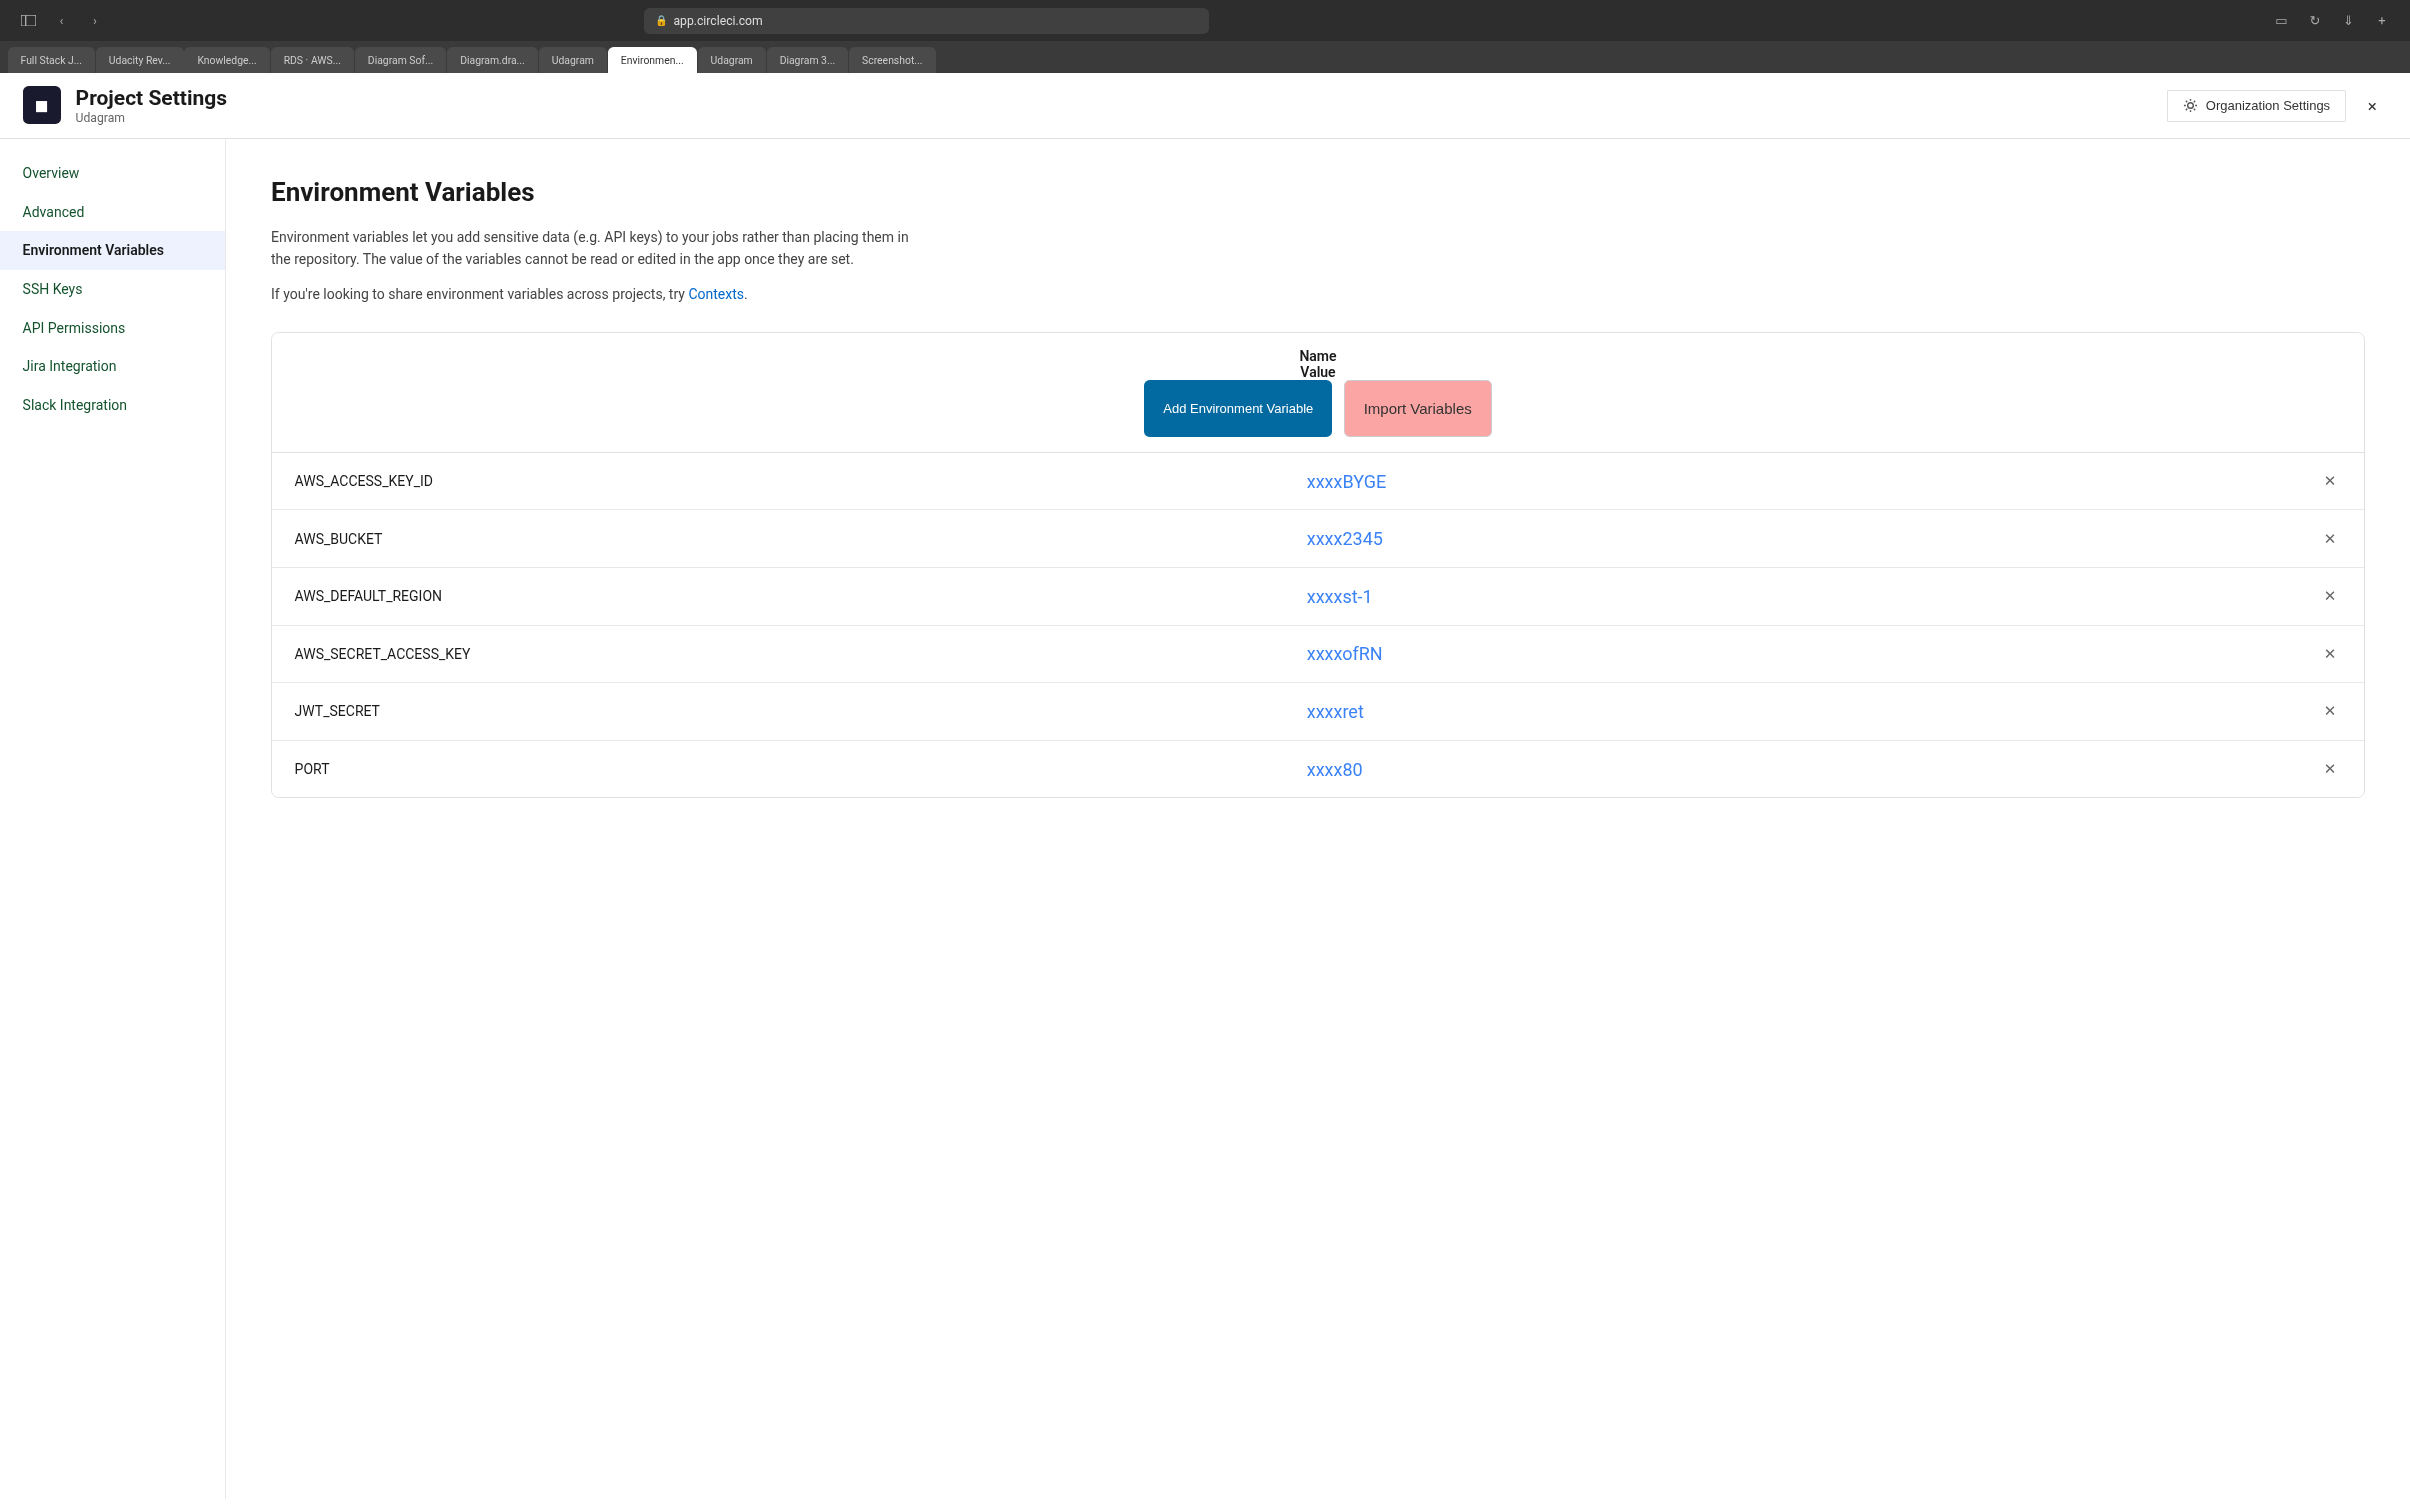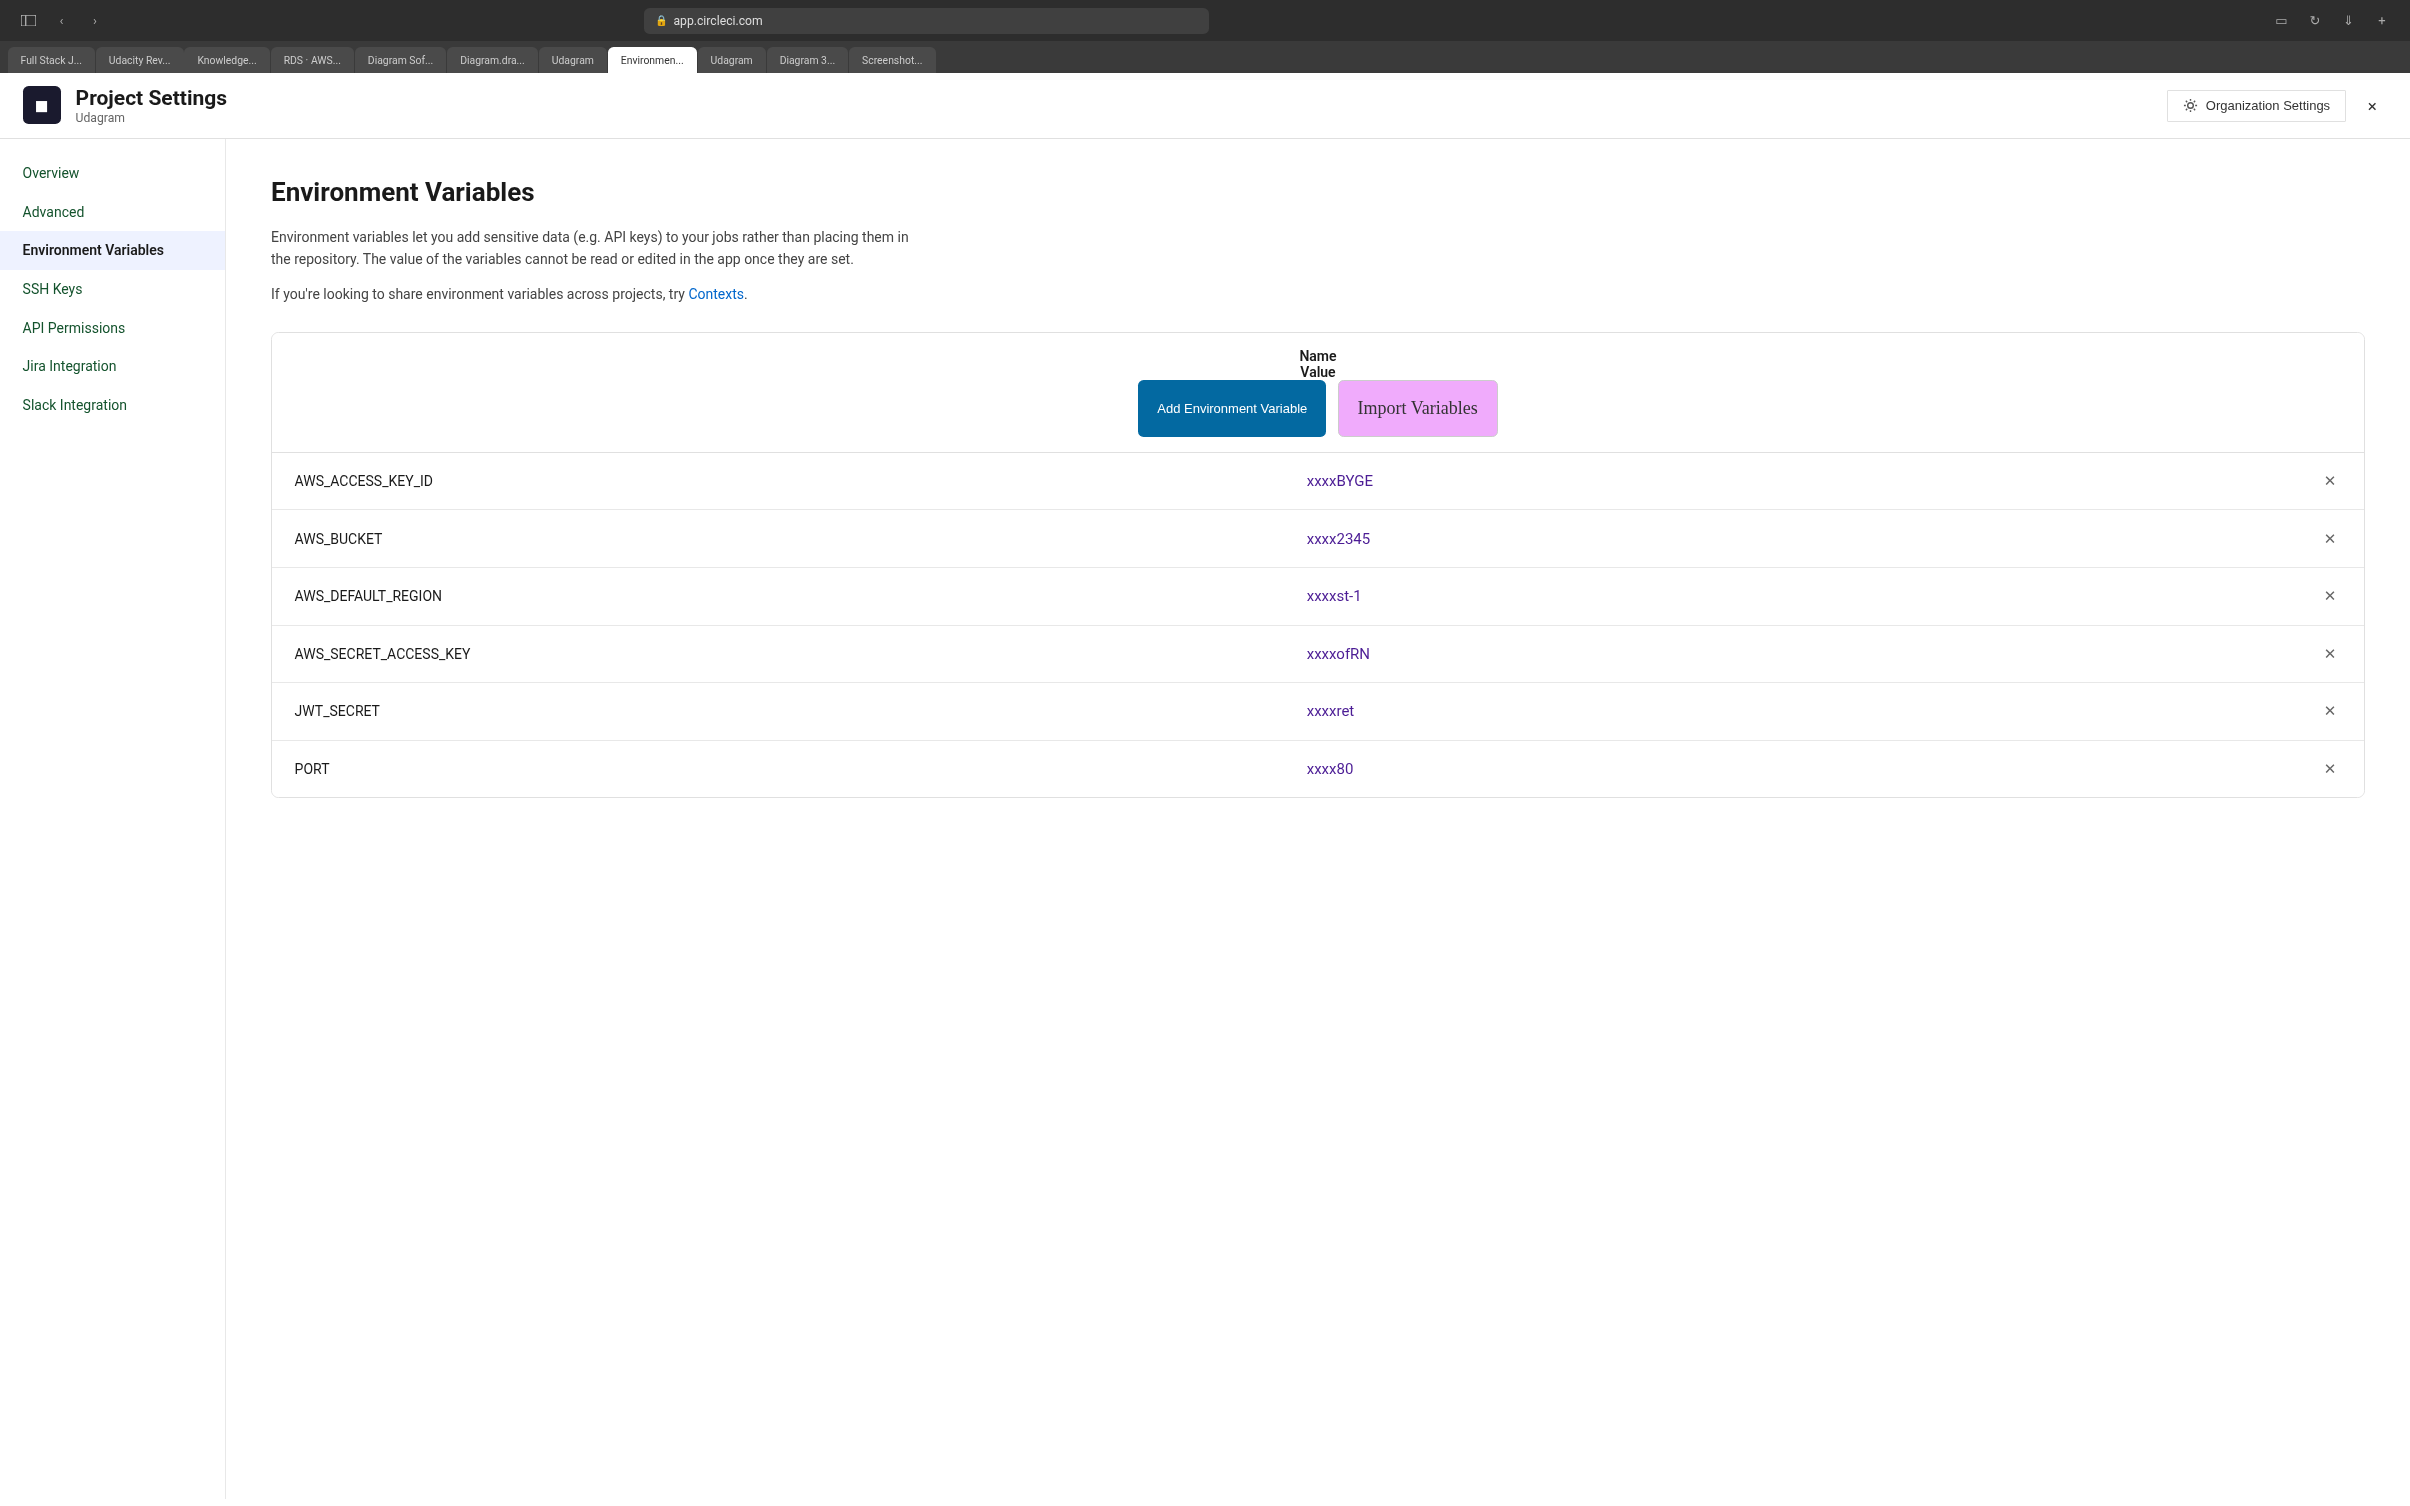--- a/index.html
+++ b/index.html
@@ -204,40 +204,39 @@
       background: #0369a1;
       color: #fff;
       border: none;
       border-radius: 5.6px;
       font-size: 13px;
       font-weight: 500;
       cursor: pointer;
     }
     .btn-import {
       padding: 9.4px 19px;
-      background: #f0abfc;
+      background: #fca5a5;
       color: #333;
       border: 0.9px solid #ccc;
       border-radius: 5.6px;
-      font-size: 18px;
+      font-size: 15px;
       font-weight: 500;
       cursor: pointer;
-      font-family: Liberation Serif, serif;
     }
 
     .table-row {
       display: flex;
       align-items: center;
       padding: 17px 22.6px;
       border-bottom: 0.9px solid #e8e8e8;
       background: #fff;
     }
     .table-row:last-child { border-bottom: none; }
     .row-name { flex: 1; font-size: 14px; color: #1a1a1a; }
-    .row-value { flex: 1; font-size: 15px; color: #4c1d95; }
+    .row-value { flex: 1; font-size: 18px; color: #3b82f6; }
     .row-delete {
       width: 22.6px; height: 22.6px;
       display: flex; align-items: center; justify-content: center;
       cursor: pointer;
       color: #666;
       font-size: 15px;
       border-radius: 3.8px;
     }
   </style>
 </head>

